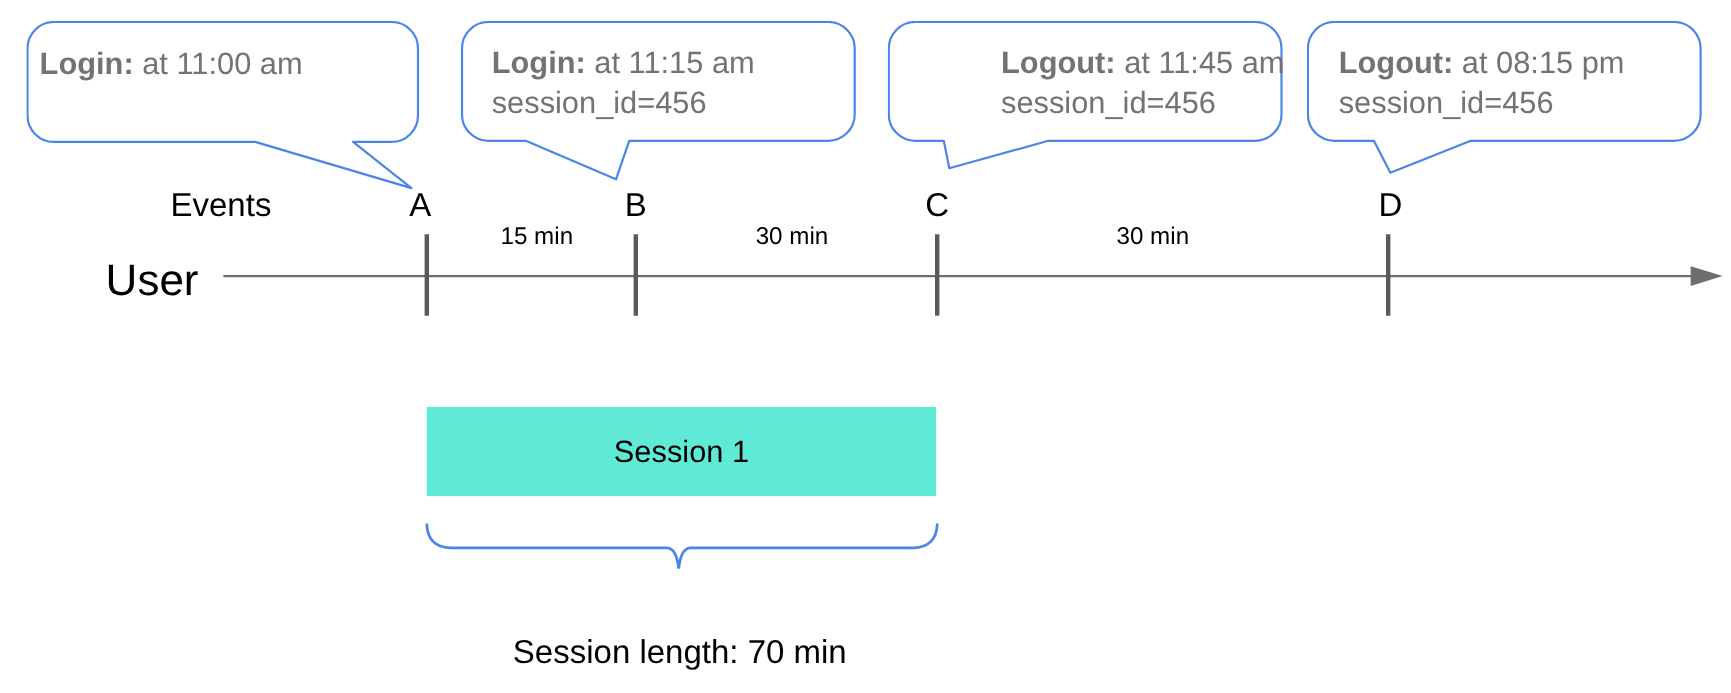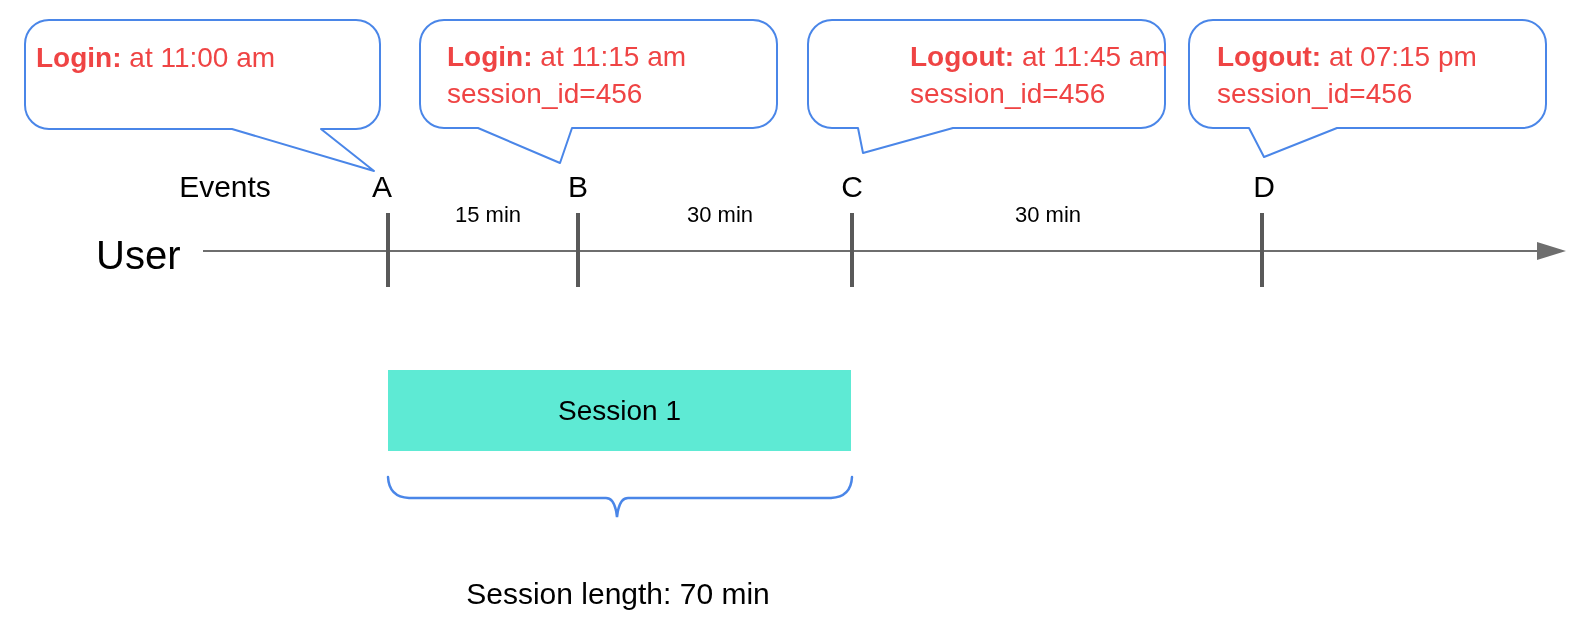--- a/index.html
+++ b/index.html
@@ -16,27 +16,27 @@
   svg.layer { position: absolute; left: 0; top: 0; pointer-events: none; }
 
   
   .bubble-svg { position: absolute; width: 360px; height: 175px; }
   .bubble-shape { fill: #ffffff; stroke: #4a86e8; stroke-width: 2; stroke-linejoin: round; }
   .bubble-text {
     position: absolute;
     font-size: 28px;
     line-height: 37px;
     white-space: nowrap;
-    color: #ef4444;
+    color: #737373;
   }
   .bubble-text b { font-weight: bold; }
 
   
   .axis-label { font-size: 40px; line-height: 40px; }
-  .row-label  { font-size: 30px; line-height: 32px; text-align: center; }
+  .row-label  { font-size: 30px; line-height: 32px; }
   .marker-label { font-size: 30px; line-height: 32px; width: 60px; text-align: center; }
   .interval-label { font-size: 22px; line-height: 24px; width: 140px; text-align: center; }
 
   
   .session-box {
     position: absolute;
     left: 388px; top: 370px;
     width: 463px; height: 81px;
     background: #5eead4;
     display: flex; align-items: center; justify-content: center;
@@ -76,21 +76,21 @@
   </svg>
   <div class="bubble-text abs" style="left:878px; top:38px;margin-left:32px;">
     <div><b>Logout:</b><span> at 11:45 am</span></div>
     <div>session_id=456</div>
   </div>
 
   <svg class="bubble-svg" style="left:1188px; top:19px;" viewBox="0 0 360 175">
     <path class="bubble-shape" d="M 25,1 H 334 A 24 24 0 0 1 358,25 V 85 A 24 24 0 0 1 334,109 H 149 L 76,138 L 61,109 H 25 A 24 24 0 0 1 1,85 V 25 A 24 24 0 0 1 25,1 Z"></path>
   </svg>
   <div class="bubble-text abs" style="left:1217px; top:38px;">
-    <div><b>Logout:</b><span> at 07:15 pm</span></div>
+    <div><b>Logout:</b><span> at 08:15 pm</span></div>
     <div>session_id=456</div>
   </div>
 
   <svg class="layer" width="1574" height="630" viewBox="0 0 1574 630">
 
     <line x1="203" y1="251" x2="1539" y2="251" stroke="#6e6e6e" stroke-width="2"></line>
     <polygon points="1537,242 1566,251 1537,260" fill="#6e6e6e"></polygon>
 
     <line x1="388" y1="213" x2="388" y2="287" stroke="#595959" stroke-width="4"></line>
     <line x1="578" y1="213" x2="578" y2="287" stroke="#595959" stroke-width="4"></line>

